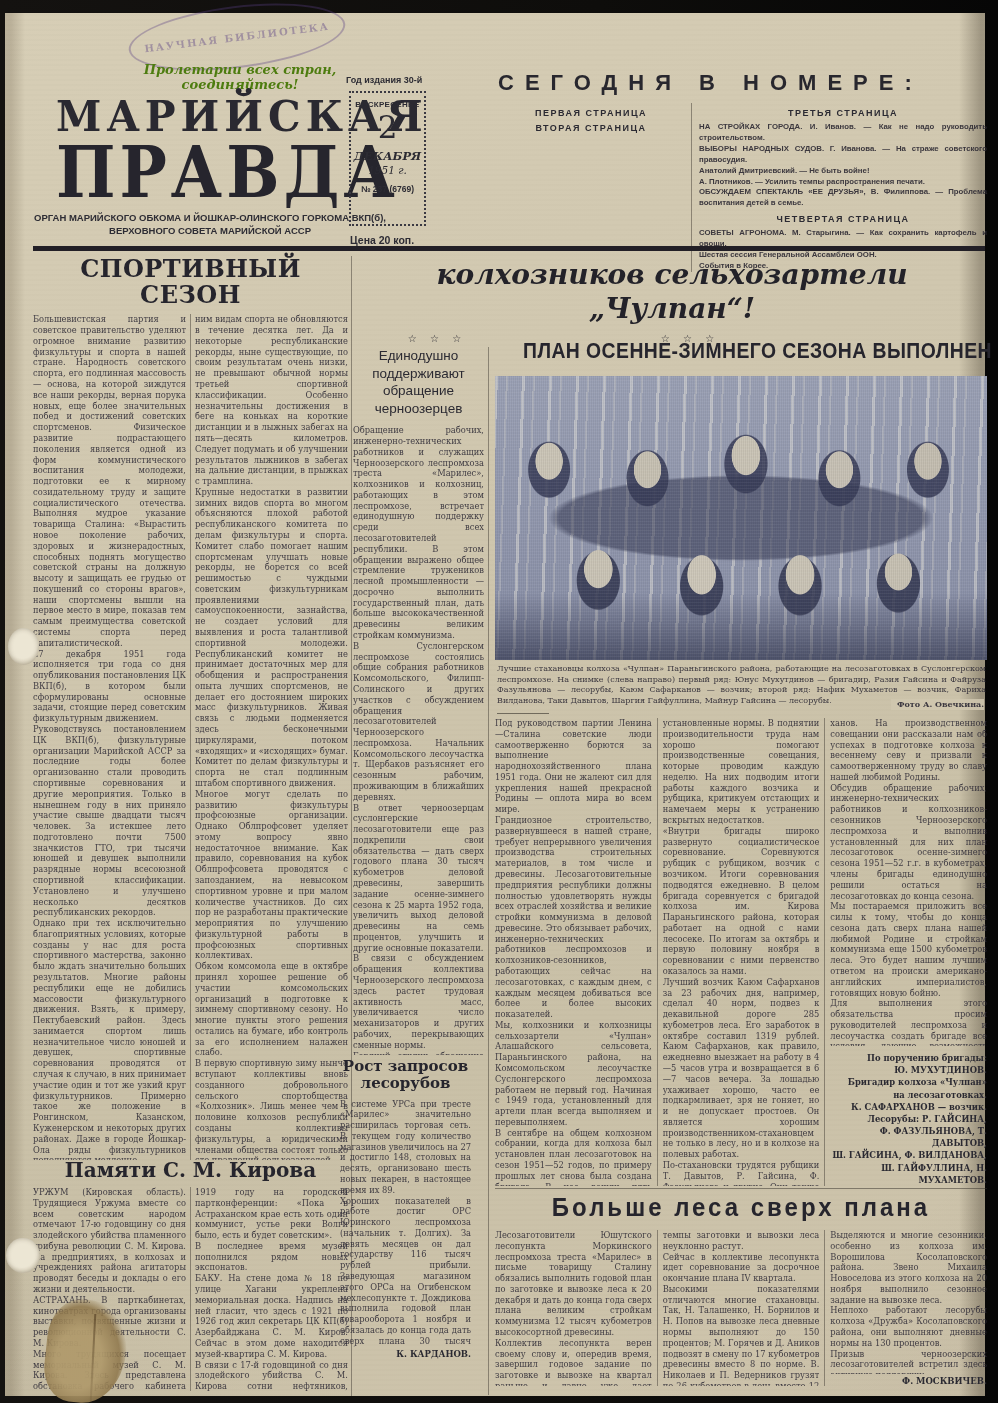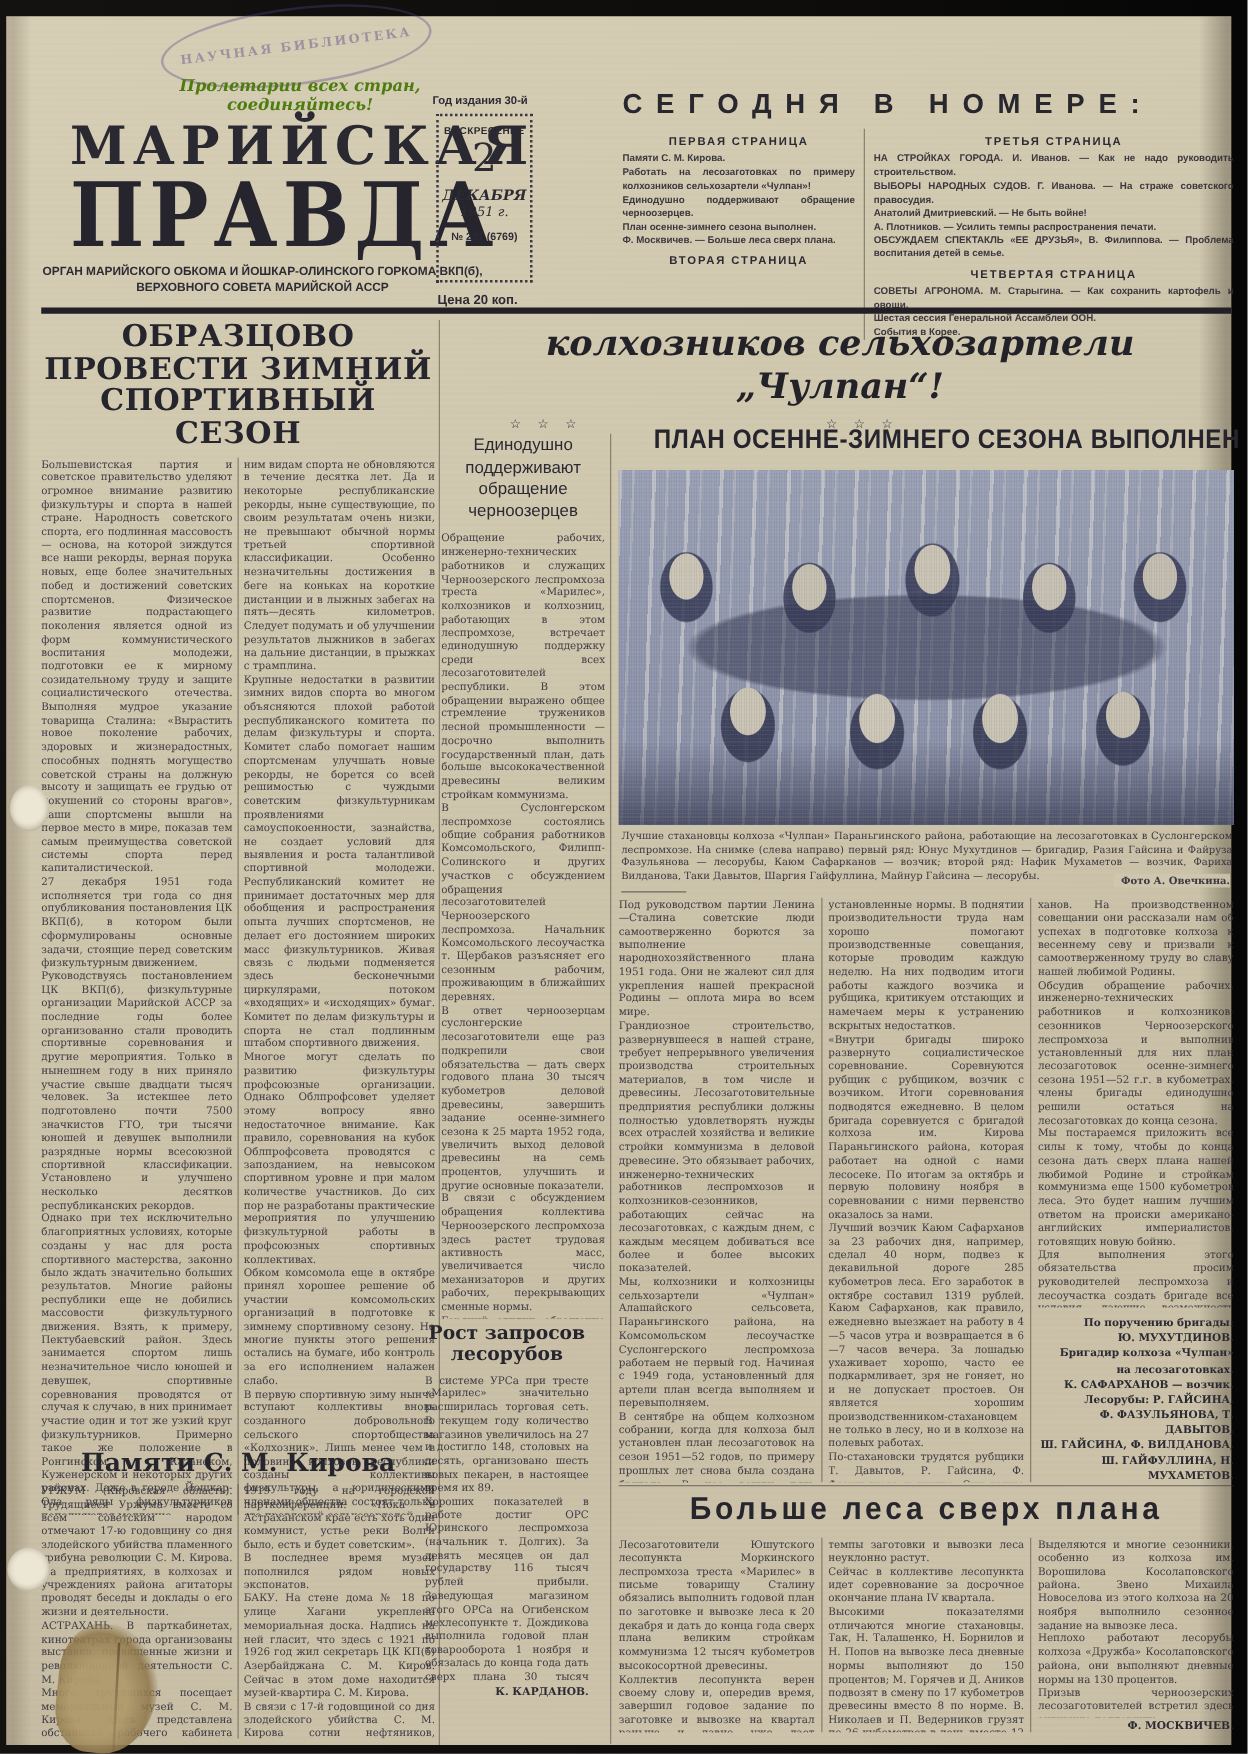--- a/index.html
+++ b/index.html
@@ -182,25 +182,20 @@
   <div class="yr">1951 г.</div>
   <div class="iss sans">№ 237 (6769)</div>
 </div>
 <div class="abs price sans">Цена 20 коп.</div>
 
 <div class="abs today sans">
   <div class="today-title">СЕГОДНЯ В НОМЕРЕ:</div>
   <div class="today-cols">
     <div class="today-colA">
       <div class="sec-head">ПЕРВАЯ СТРАНИЦА</div>
-      <div class="sec-items">Памяти С. М. Кирова.
-Работать на лесозаготовках по примеру колхозников сельхозартели «Чулпан»!
-Единодушно поддерживают обращение черноозерцев.
-План осенне-зимнего сезона выполнен.
-Ф. Москвичев. — Больше леса сверх плана.</div>
       <div class="sec-head">ВТОРАЯ СТРАНИЦА</div>
     </div>
     <div class="today-div"></div>
     <div class="today-colB">
       <div class="sec-head">ТРЕТЬЯ СТРАНИЦА</div>
       <div class="sec-items">НА СТРОЙКАХ ГОРОДА. И. Иванов. — Как не надо руководить строительством.
 ВЫБОРЫ НАРОДНЫХ СУДОВ. Г. Иванова. — На страже советского правосудия.
 Анатолий Дмитриевский. — Не быть войне!
 А. Плотников. — Усилить темпы распространения печати.
 ОБСУЖДАЕМ СПЕКТАКЛЬ «ЕЕ ДРУЗЬЯ», В. Филиппова. — Проблема воспитания детей в семье.</div>
@@ -209,21 +204,20 @@
 Шестая сессия Генеральной Ассамблеи ООН.
 События в Корее.</div>
     </div>
   </div>
 </div>
 
 <div class="abs rule-h toprule"></div>
 
 <div class="abs editorial">
   <div class="ed-head">
-    <div>ОБРАЗЦОВО ПРОВЕСТИ ЗИМНИЙ</div>
     <div>СПОРТИВНЫЙ СЕЗОН</div>
   </div>
   <div class="ed-cols">
     <div class="ed-col body-text">Большевистская партия и советское правительство уделяют огромное внимание развитию физкультуры и спорта в нашей стране. Народность советского спорта, его подлинная массовость — основа, на которой зиждутся все наши рекорды, верная порука новых, еще более значительных побед и достижений советских спортсменов. Физическое развитие подрастающего поколения является одной из форм коммунистического воспитания молодежи, подготовки ее к мирному созидательному труду и защите социалистического отечества. Выполняя мудрое указание товарища Сталина: «Вырастить новое поколение рабочих, здоровых и жизнерадостных, способных поднять могущество советской страны на должную высоту и защищать ее грудью от покушений со стороны врагов», наши спортсмены вышли на первое место в мире, показав тем самым преимущества советской системы спорта перед капиталистической.
 27 декабря 1951 года исполняется три года со дня опубликования постановления ЦК ВКП(б), в котором были сформулированы основные задачи, стоящие перед советским физкультурным движением.
 Руководствуясь постановлением ЦК ВКП(б), физкультурные организации Марийской АССР за последние годы более организованно стали проводить спортивные соревнования и другие мероприятия. Только в нынешнем году в них приняло участие свыше двадцати тысяч человек. За истекшее лето подготовлено почти 7500 значкистов ГТО, три тысячи юношей и девушек выполнили разрядные нормы всесоюзной спортивной классификации. Установлено и улучшено несколько десятков республиканских рекордов.
 Однако при тех исключительно благоприятных условиях, которые созданы у нас для роста спортивного мастерства, законно было ждать значительно больших результатов. Многие районы республики еще не добились массовости физкультурного движения. Взять, к примеру, Пектубаевский район. Здесь занимается спортом лишь незначительное число юношей и девушек, спортивные соревнования проводятся от случая к случаю, в них принимает участие один и тот же узкий круг физкультурников. Примерно такое же положение в Ронгинском, Казанском, Куженерском и некоторых других районах. Даже в городе Йошкар-Ола ряды физкультурников пополняются медленно.
 Своевременная и организованная подготовка является одним из решающих условий успешного проведения зимнего спортивного сезона. Надо в каждом районе подготовить простейшие спортивные сооружения — катки, трамплины, снежные трассы, лыжные станции и т. д. Следует позаботиться о приобретении спортивного инвентаря и о создании прочной материальной базы в ряде физкультурных коллективов. В этом деле пока имеется ряд недостатков. Например, спортобщество «Спартак» до сих пор не оборудовало свою лыжную базу. В Козьмодемьянском, Сотнурском и ряде других районов трудно найти лыжи и коньки. Марийпотребсоюз мало заботится об организации торговли спортивными товарами и инвентарем.</div>
     <div class="ed-div"></div>
     <div class="ed-col body-text">ним видам спорта не обновляются в течение десятка лет. Да и некоторые республиканские рекорды, ныне существующие, по своим результатам очень низки, не превышают обычной нормы третьей спортивной классификации. Особенно незначительны достижения в беге на коньках на короткие дистанции и в лыжных забегах на пять—десять километров. Следует подумать и об улучшении результатов лыжников в забегах на дальние дистанции, в прыжках с трамплина.

